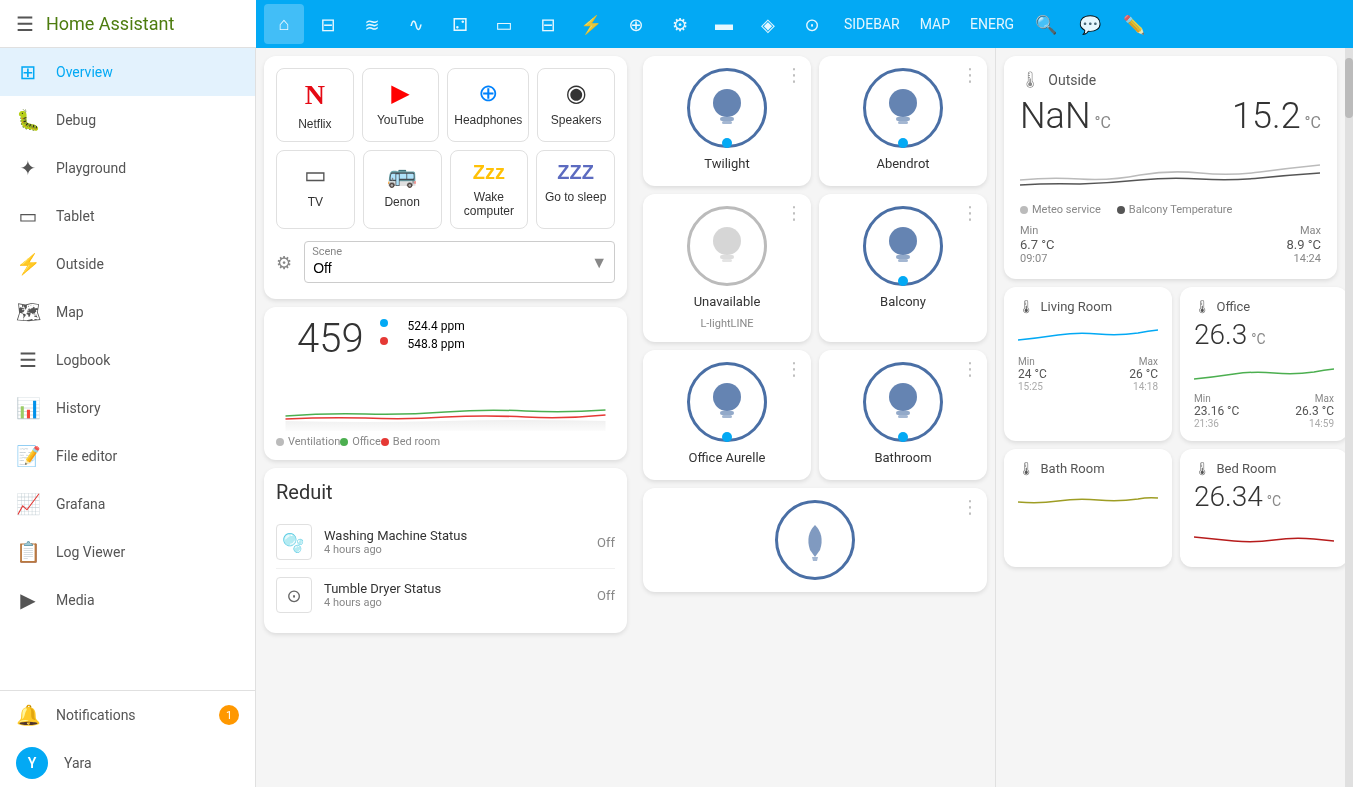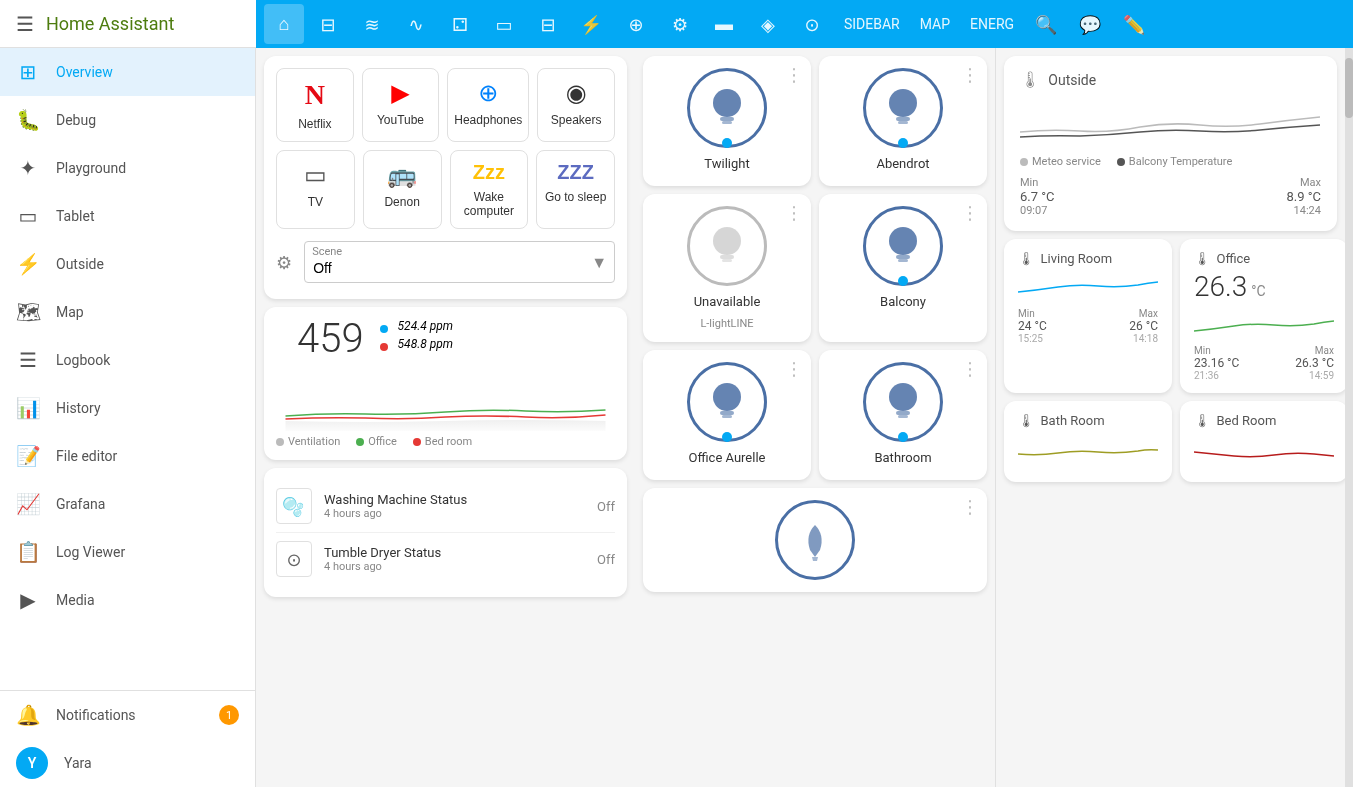--- a/index.html
+++ b/index.html
@@ -197,26 +197,25 @@
       font-weight: 300;
       color: #333;
       line-height: 1;
     }
     .aq-legend {
       display: flex;
       flex-direction: column;
       gap: 4px;
       font-size: 12px;
     }
-    .aq-legend-item { display: flex; align-items: flex-end; gap: 10px; font-style: italic; }
+    .aq-legend-item { display: flex; align-items: flex-start; gap: 20px; }
     .aq-dot { width: 8px; height: 8px; border-radius: 50%; }
     .aq-chart { margin-top: 12px; width: 100%; height: 60px; }
     .aq-legend-bottom {
       display: flex;
-      gap: 16px;
       font-size: 11px;
       color: #888;
       margin-top: 4px;
     }
     .aq-legend-bottom-item { display: flex; align-items: center; gap: 4px; }
     .aq-dot-sm { width: 8px; height: 8px; border-radius: 50%; }
 
     
     .reduit-title {
       font-size: 20px;
@@ -605,20 +604,21 @@
             <span>Office</span>
           </div>
           <div class="aq-legend-bottom-item">
             <div class="aq-dot-sm" style="background:#e53935;"></div>
             <span>Bed room</span>
           </div>
         </div>
       </div>
 
       <div class="card">
+        <div class="reduit-title">Reduit</div>
         <div class="device-row">
           <div class="device-icon-wrap">🫧</div>
           <div class="device-info">
             <div class="device-name">Washing Machine Status</div>
             <div class="device-time">4 hours ago</div>
           </div>
           <div class="device-status">Off</div>
         </div>
         <div class="device-row">
           <div class="device-icon-wrap">⊙</div>
@@ -730,20 +730,30 @@
         </div>
       </div>
     </div>
 
     <div class="temp-panel">
 
       <div class="temp-card">
         <div class="temp-card-title">
           <span class="t-icon">🌡</span>
           <span>Outside</span>
+        </div>
+        <div class="temp-values">
+          <div>
+            <span class="temp-big">NaN</span>
+            <span class="temp-unit">°C</span>
+          </div>
+          <div>
+            <span class="temp-big">15.2</span>
+            <span class="temp-unit">°C</span>
+          </div>
         </div>
 
         <svg class="temp-chart" viewBox="0 0 300 50">
           <path d="M0,35 Q30,32 60,34 Q90,36 120,30 Q150,25 180,28 Q210,31 240,27 Q270,23 300,20" stroke="#bbb" stroke-width="1.5" fill="none"></path>
           <path d="M0,40 Q30,38 60,39 Q90,38 120,35 Q150,32 180,34 Q210,36 240,33 Q270,30 300,28" stroke="#555" stroke-width="1.5" fill="none"></path>
         </svg>
         <div class="temp-legend">
           <div class="temp-legend-item">
             <div class="leg-dot" style="background:#bbb;"></div>
             <span>Meteo service</span>
@@ -826,20 +836,24 @@
           <svg class="temp-mini-chart" viewBox="0 0 140 30">
             <path d="M0,20 Q20,22 40,19 Q60,16 80,18 Q100,20 120,17 Q130,15 140,16" stroke="#9e9d24" stroke-width="1.5" fill="none"></path>
           </svg>
         </div>
 
         <div class="temp-mini">
           <div class="temp-mini-title">
             <span>🌡</span>
             <span>Bed Room</span>
           </div>
+          <div>
+            <span class="temp-mini-val">26.34</span>
+            <span style="font-size:14px;color:#888;">°C</span>
+          </div>
           <svg class="temp-mini-chart" viewBox="0 0 140 30">
             <path d="M0,18 Q20,20 40,22 Q60,24 80,21 Q100,18 120,20 Q130,21 140,22" stroke="#b71c1c" stroke-width="1.5" fill="none"></path>
           </svg>
         </div>
       </div>
 
     </div>
 
     <div class="right-scroll">
       <div class="right-scroll-thumb"></div>

